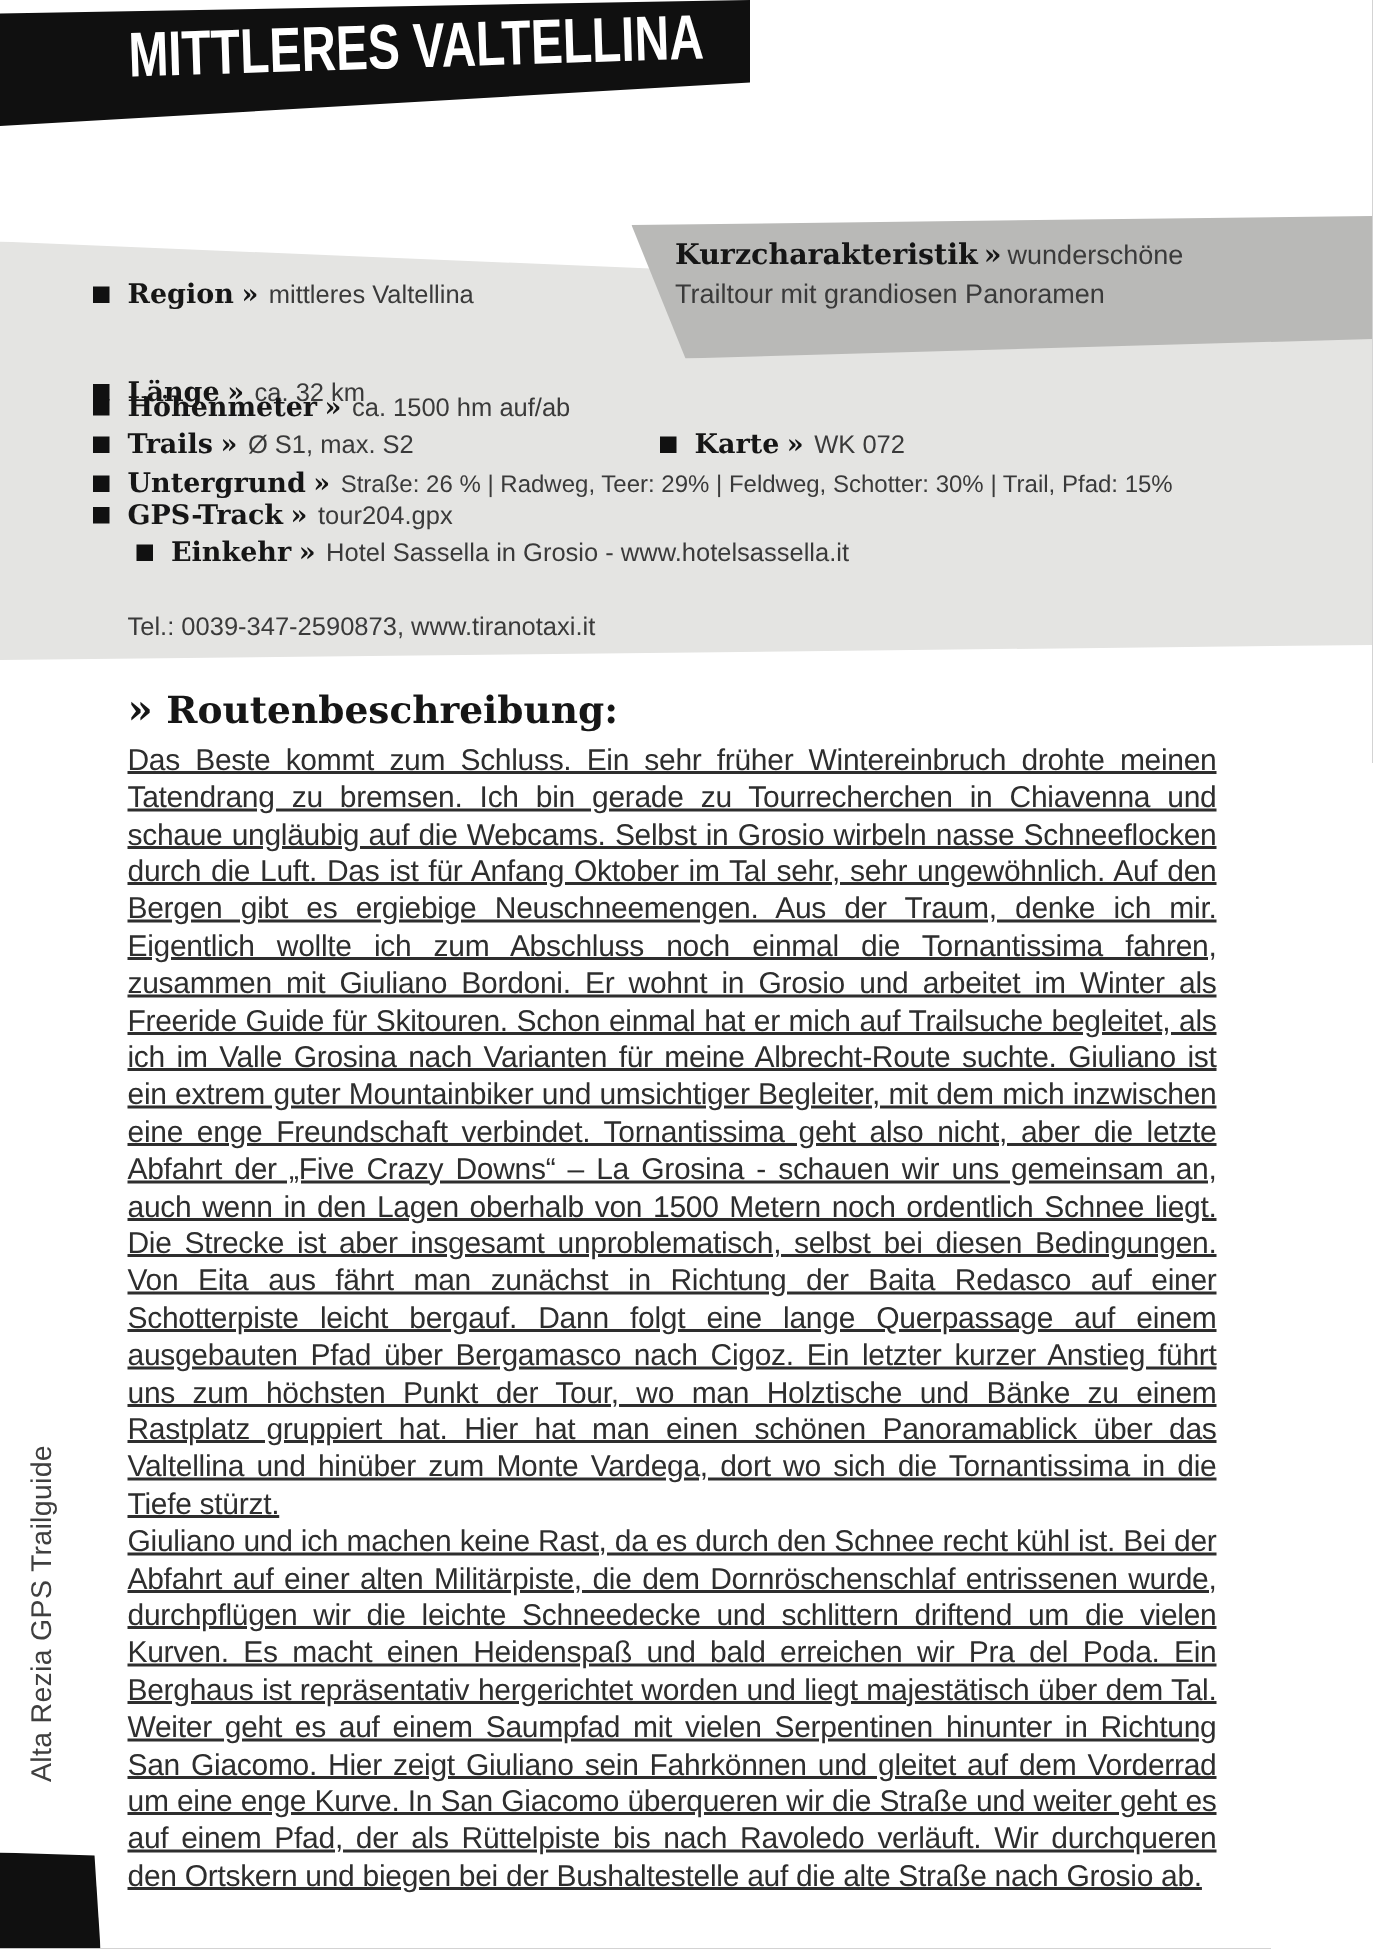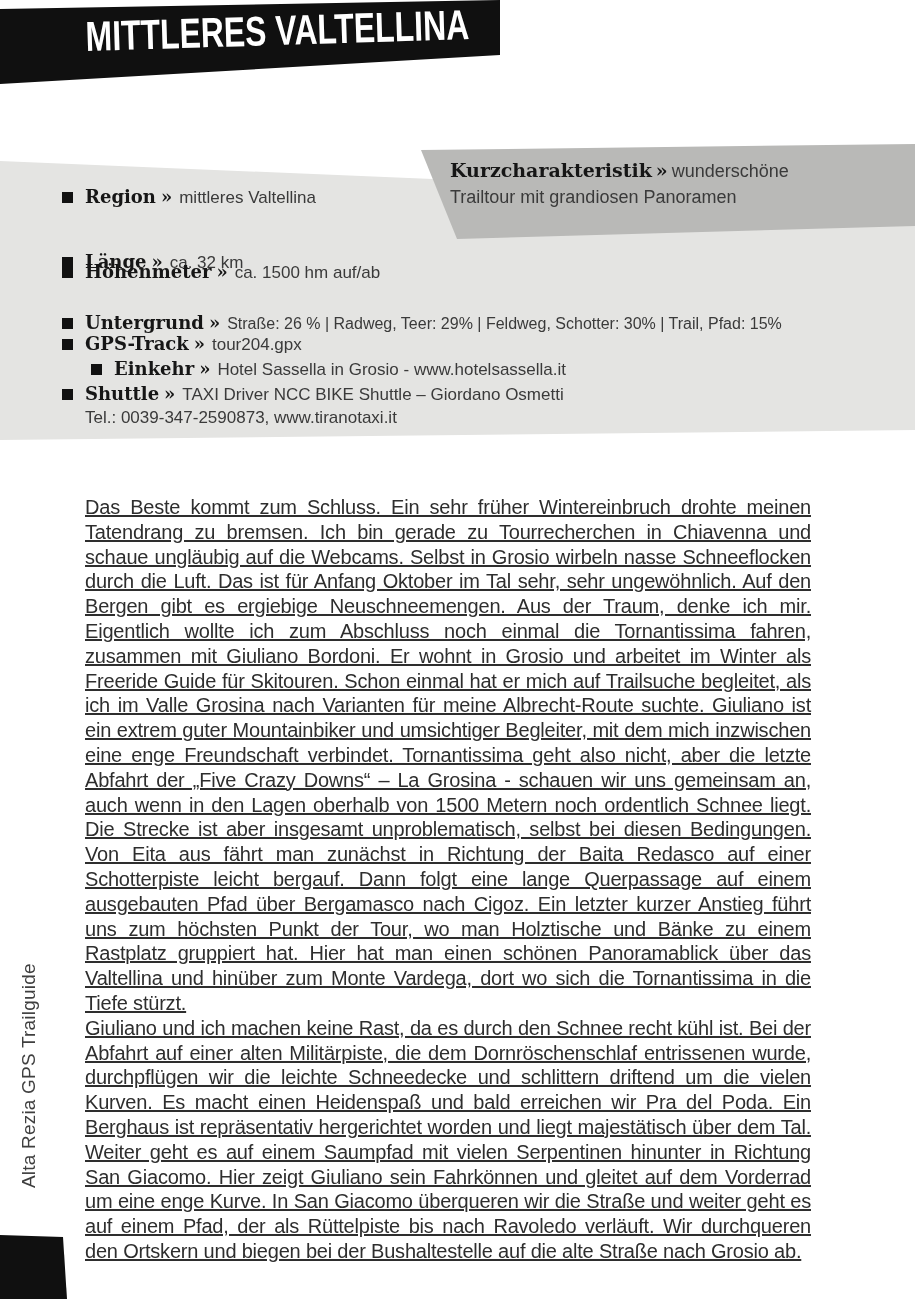--- a/index.html
+++ b/index.html
@@ -87,27 +87,29 @@
   <div class="banner-text">MITTLERES VALTELLINA</div>
 
 
   <div class="kurz"><span class="klabel">Kurzcharakteristik</span><span class="ksep">»</span><span class="kval">wunderschöne Trailtour mit grandiosen Panoramen</span>
   </div>
 
   <div class="info-rows" id="info-rows">
       <div class="info-row" style="top: 186px;"><span class="bullet"></span><span class="ilabel">Region</span><span class="isep">»</span><span class="ival">mittleres Valtellina</span></div>
       <div class="info-row" style="top: 251px;"><span class="bullet"></span><span class="ilabel">Länge</span><span class="isep">»</span><span class="ival">ca. 32 km</span></div>
       <div class="info-row" style="top: 261px;"><span class="bullet"></span><span class="ilabel">Höhenmeter</span><span class="isep">»</span><span class="ival">ca. 1500 hm auf/ab</span></div>
+      <div class="info-row" style="top: 286px;"><span class="bullet"></span><span class="ilabel">Trails</span><span class="isep">»</span><span class="ival">Ø S1, max. S2</span><span class="col2"><span class="bullet"></span><span class="ilabel">Karte</span><span class="isep">»</span><span class="ival">WK 072</span></span></div>
       <div class="info-row" style="top: 312px;"><span class="bullet"></span><span class="ilabel">Untergrund</span><span class="isep">»</span><span class="ival small">Straße: 26 % | Radweg, Teer: 29% | Feldweg, Schotter: 30% | Trail, Pfad: 15%</span></div>
       <div class="info-row" style="top: 333px;"><span class="bullet"></span><span class="ilabel">GPS-Track</span><span class="isep">»</span><span class="ival">tour204.gpx</span></div>
       <div class="info-row" style="top: 358px; padding-left: 29px;"><span class="bullet"></span><span class="ilabel">Einkehr</span><span class="isep">»</span><span class="ival">Hotel Sassella in Grosio -  www.hotelsassella.it</span></div>
-      <div class="info-row" style="top: 383px;"><span class="bullet"></span><span class="ilabel">Shuttle</span><span class="isep">»</span><span class="ival">TAXI Driver NCC BIKE Shuttle – Giordano Osmetti</span></div>
       <div class="info-row cont" style="top: 408px;"><span class="ival">Tel.: 0039-347-2590873, www.tiranotaxi.it</span></div>
     </div>
 
+  <div class="route-heading"><span class="hmarker">»</span><span>Routenbeschreibung:</span>
+  </div>
   <div class="route-body">
     <p>Das Beste kommt zum Schluss. Ein sehr früher Wintereinbruch drohte meinen Tatendrang zu bremsen. Ich bin gerade zu Tourrecherchen in Chiavenna und schaue ungläubig auf die Webcams. Selbst in Grosio wirbeln nasse Schneeflocken durch die Luft. Das ist für Anfang Oktober im Tal sehr, sehr ungewöhnlich. Auf den Bergen gibt es ergiebige Neuschneemengen. Aus der Traum, denke ich mir. Eigentlich wollte ich zum Abschluss noch einmal die Tornantissima fahren, zusammen mit Giuliano Bordoni. Er wohnt in Grosio und arbeitet im Winter als Freeride Guide für Skitouren. Schon einmal hat er mich auf Trailsuche begleitet, als ich im Valle Grosina nach Varianten für meine Albrecht-Route suchte. Giuliano ist ein extrem guter Mountainbiker und umsichtiger Begleiter, mit dem mich inzwischen eine enge Freundschaft verbindet. Tornantissima geht also nicht, aber die letzte Abfahrt der „Five Crazy Downs“ – La Grosina - schauen wir uns gemeinsam an, auch wenn in den Lagen oberhalb von 1500 Metern noch ordentlich Schnee liegt. Die Strecke ist aber insgesamt unproblematisch, selbst bei diesen Bedingungen. Von Eita aus fährt man zunächst in Richtung der Baita Redasco auf einer Schotterpiste leicht bergauf. Dann folgt eine lange Querpassage auf einem ausgebauten Pfad über Bergamasco nach Cigoz. Ein letzter kurzer Anstieg führt uns zum höchsten Punkt der Tour, wo man Holztische und Bänke zu einem Rastplatz gruppiert hat. Hier hat man einen schönen Panoramablick über das Valtellina und hinüber zum Monte Vardega, dort wo sich die Tornantissima in die Tiefe stürzt.</p>
     <p>Giuliano und ich machen keine Rast, da es durch den Schnee recht kühl ist. Bei der Abfahrt auf einer alten Militärpiste, die dem Dornröschenschlaf entrissenen wurde, durchpflügen wir die leichte Schneedecke und schlittern driftend um die vielen Kurven. Es macht einen Heidenspaß und bald erreichen wir Pra del Poda. Ein Berghaus ist repräsentativ hergerichtet worden und liegt majestätisch über dem Tal. Weiter geht es auf einem Saumpfad mit vielen Serpentinen hinunter in Richtung San Giacomo. Hier zeigt Giuliano sein Fahrkönnen und gleitet auf dem Vorderrad um eine enge Kurve. In San Giacomo überqueren wir die Straße und weiter geht es auf einem Pfad, der als Rüttelpiste bis nach Ravoledo verläuft. Wir durchqueren den Ortskern und biegen bei der Bushaltestelle auf die alte Straße nach Grosio ab.</p>
   </div>
 
   <div class="sidebar-title">Alta Rezia GPS Trailguide</div>
   <div class="page-number">58</div>
 
 </div>
 

